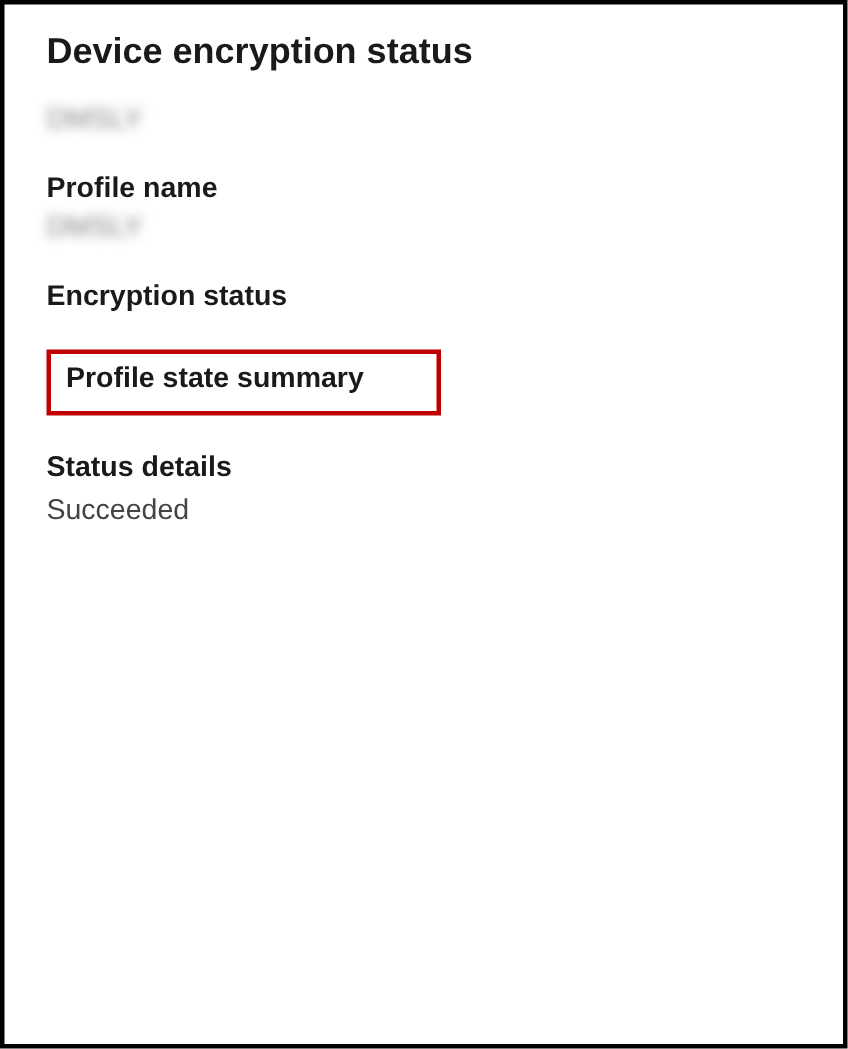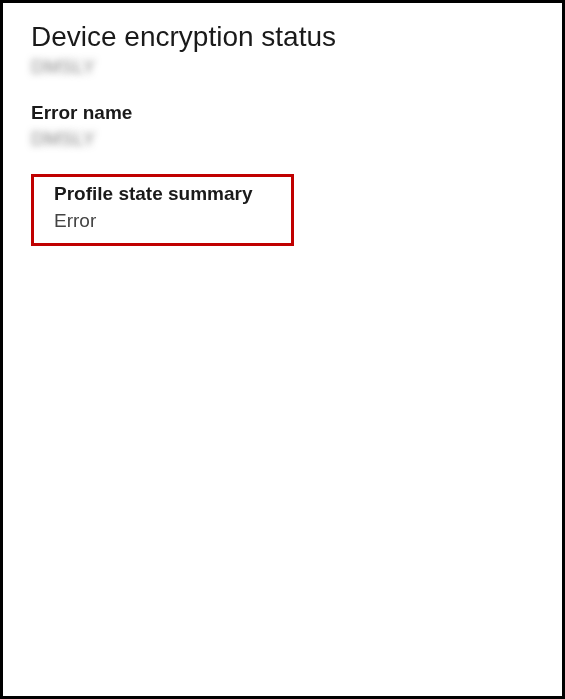--- a/index.html
+++ b/index.html
@@ -6,24 +6,24 @@
     body {
       font-family: "Segoe UI", Arial, sans-serif;
       background: #fff;
       width: 565px;
       height: 699px;
       border: 3px solid #000;
       padding: 18px 28px;
       color: #222;
     }
     .title {
-      font-size: 28px;
-      font-weight: 400;
+      font-size: 24px;
+      font-weight: 700;
       color: #1a1a1a;
-      margin-bottom: 3px;
+      margin-bottom: 20px;
     }
     .blurred {
       color: transparent;
       text-shadow: 0 0 7px rgba(50,50,50,0.6);
       user-select: none;
       font-size: 19px;
     }
     .section {
       margin-top: 24px;
     }
@@ -43,45 +43,47 @@
     .blurred-value {
       display: inline-block;
       color: transparent;
       text-shadow: 0 0 7px rgba(60,60,60,0.65);
       user-select: none;
       font-size: 19px;
       font-weight: 500;
     }
     .highlight-box {
       border: 3px solid #c00000;
-      padding: 6px 10px 8px 20px;
+      padding: 6px 10px 8px 10px;
       margin-top: 20px;
       width: 263px;
     }
     .highlight-box .label { margin-bottom: 2px; }
   </style>
 </head>
 <body>
 
 <h1 class="title">Device encryption status</h1>
 <div class="blurred">DMSLY</div>
 
 <div class="section">
-  <div class="label">Error name</div>
+  <div class="label">Profile name</div>
   <div class="blurred-value">DMSLY</div>
 </div>
 
 <div class="section">
 </div>
 
 <div class="section">
+  <div class="label">Encryption status</div>
 </div>
 
 <div class="section">
 </div>
 
 <div class="highlight-box">
   <div class="label">Profile state summary</div>
-  <div class="value">Error</div>
 </div>
 
 <div class="section">
+  <div class="label">Status details</div>
+  <div class="value">Succeeded</div>
 </div>
 
 </body></html>

